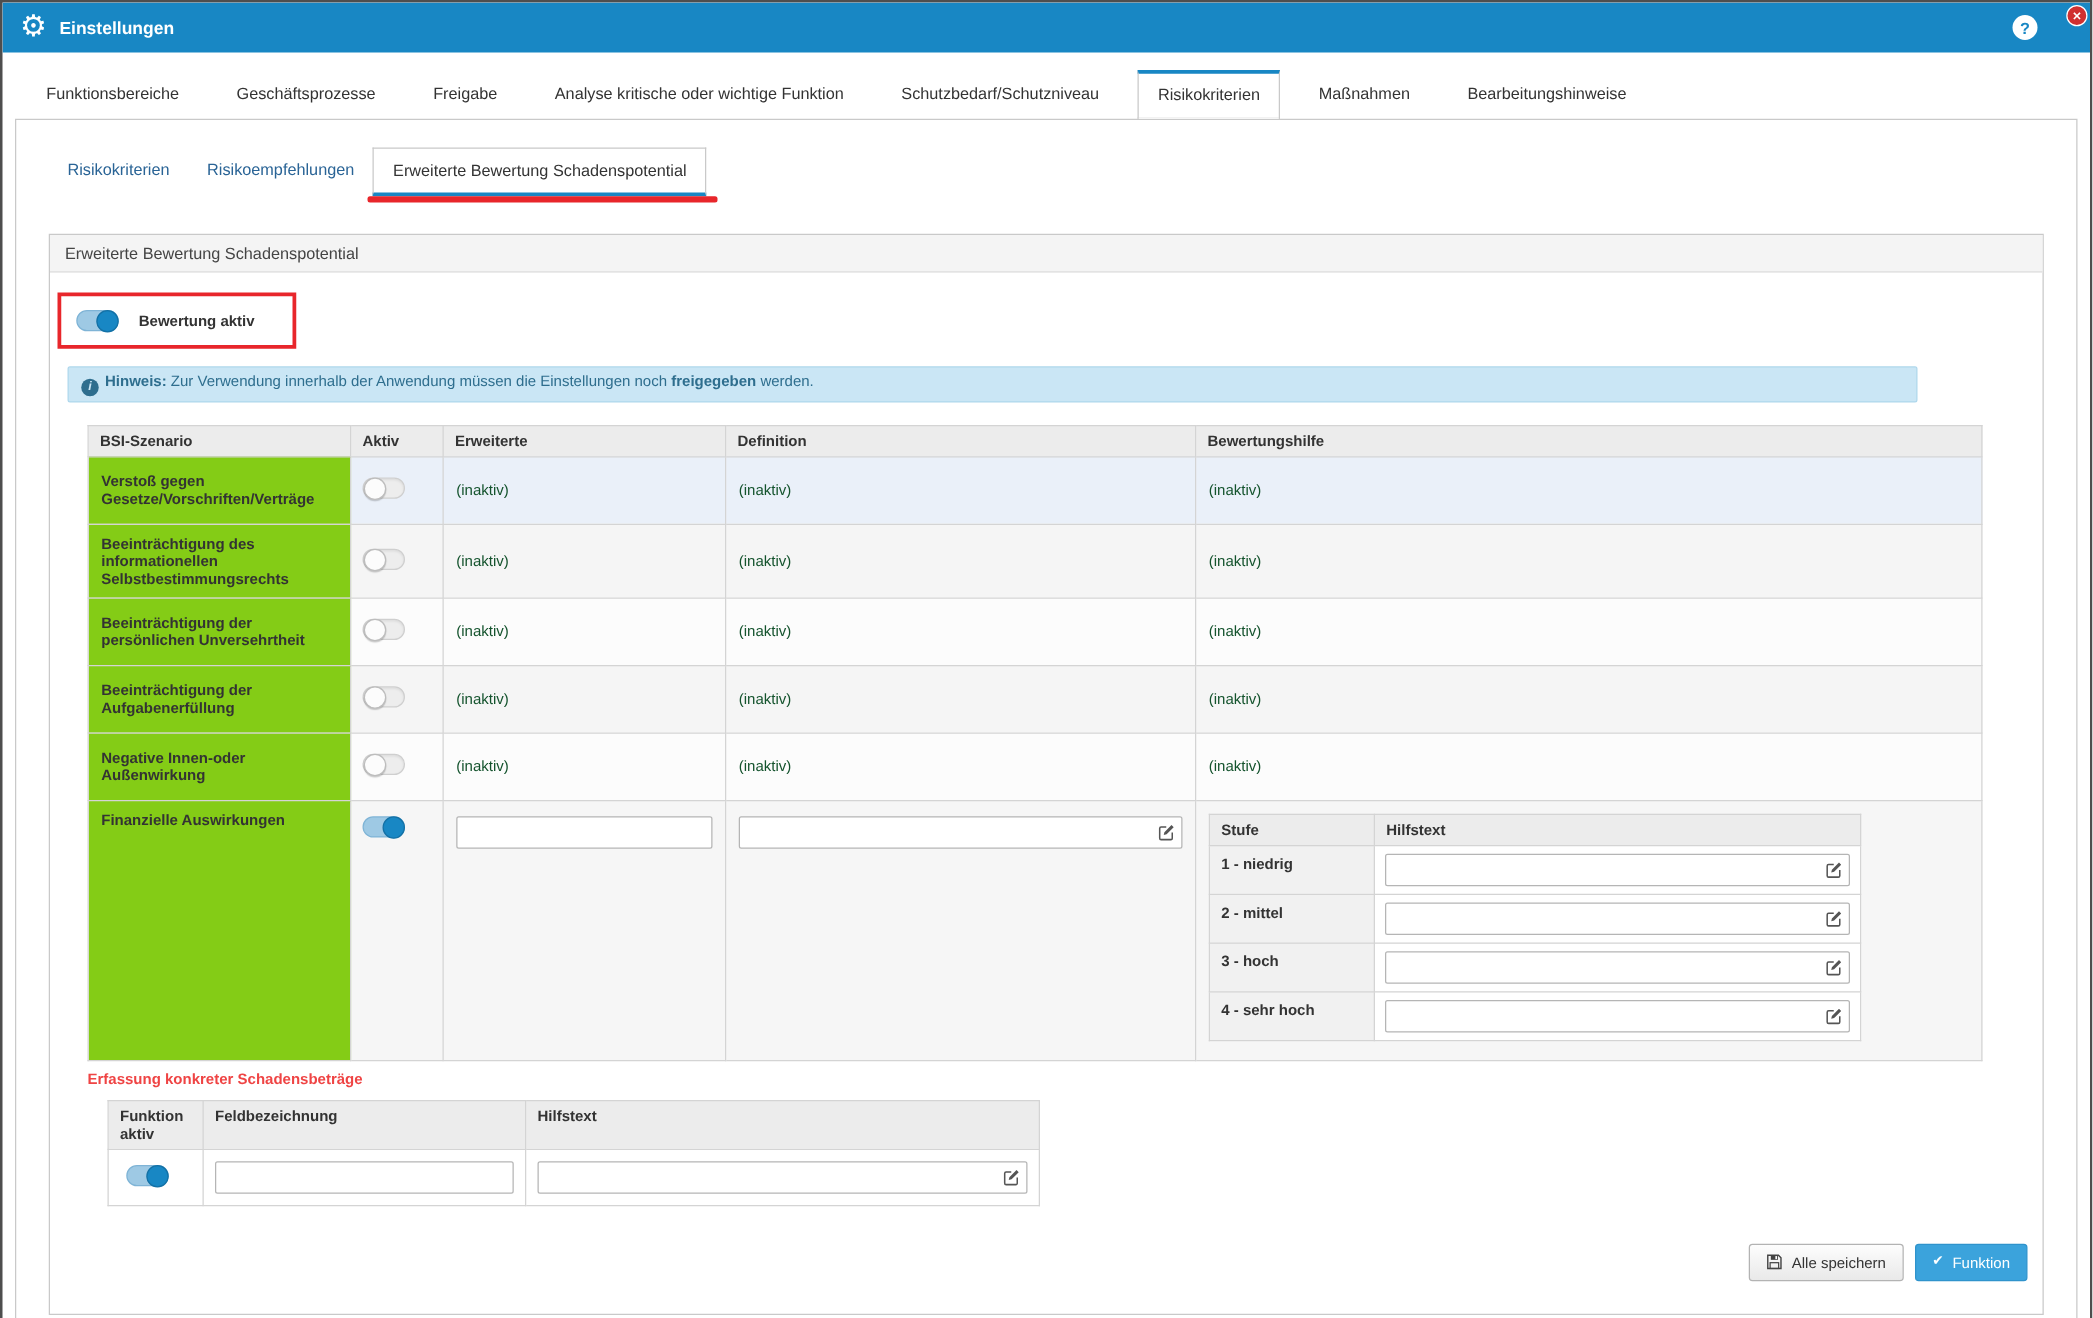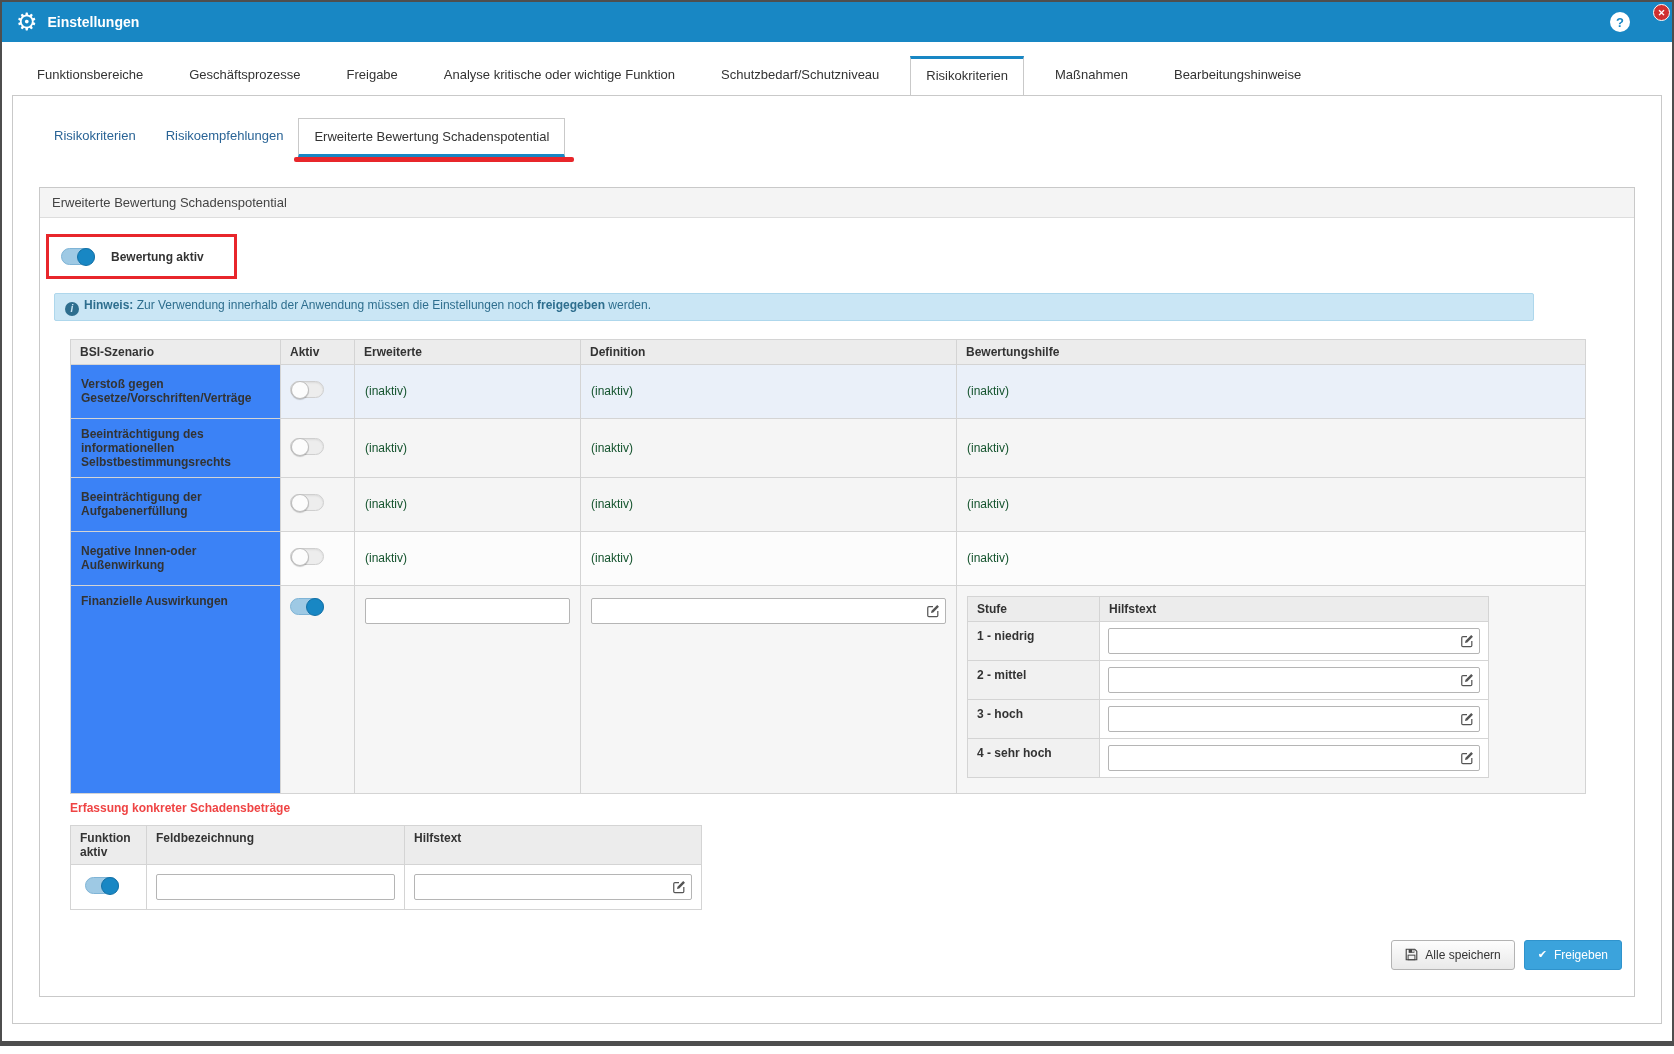--- a/index.html
+++ b/index.html
@@ -147,21 +147,21 @@
   }
   
   table { border-collapse: collapse; }
   .scenario-table { margin-left:16px; width:1516px; font-size:12px; table-layout:fixed; }
   .scenario-table th, .scenario-table td { border:1px solid #d4d4d4; }
   .scenario-table thead th {
     background:#ececec; text-align:left; font-weight:bold;
     padding: 5px 9px; color:#333;
   }
   .scenario-cell {
-    background:#3b82f6; font-weight:bold;
+    background:#84cc16; font-weight:bold;
     padding: 8px 10px; vertical-align: middle; color:#333;
   }
   .aktiv-cell { padding: 8px 9px; vertical-align: middle; }
   td.val { padding: 8px 10px; color:#14532d; vertical-align: middle; }
   tr.r0 td.c { background:#eaf0f9; }
   tr.r1 td.c { background:#f5f5f5; }
   tr.r2 td.c { background:#fcfcfc; }
   tr.r3 td.c { background:#f5f5f5; }
   tr.r4 td.c { background:#fcfcfc; }
   tr.r5 td.c { background:#f6f6f6; }
@@ -184,21 +184,21 @@
     cursor:pointer; line-height:0;
   }
   
   .stufen-table { width:522px; font-size:12px; margin:10px 0 10px 10px; background:#fff; }
   .stufen-table th, .stufen-table td { border:1px solid #d4d4d4; }
   .stufen-table th { background:#ececec; text-align:left; font-weight:bold; padding:5px 9px; }
   .stufe-label { background:#f1f1f1; font-weight:bold; padding:7px 9px; vertical-align:top; }
   .stufen-table td.input-td { padding:6px 8px; background:#fff; }
   
   .section-title { font-weight:bold; font-size:12px; margin:7px 0 10px 16px; color:#ef4444; }
-  .small-table { margin-left:16px; width:632px; font-size:12px; table-layout:fixed; }
+  .small-table { margin-left:32px; width:746px; font-size:12px; table-layout:fixed; }
   .small-table th, .small-table td { border:1px solid #d4d4d4; }
   .small-table th {
     background:#ececec; text-align:left; font-weight:bold;
     padding:5px 9px; vertical-align:top;
   }
   .small-table td { padding:9px; vertical-align:middle; background:#fff; }
   .small-table .aktiv-td { padding-left:14px; }
   
   .footer-actions {
     display:flex; justify-content:flex-end; gap:9px;
@@ -288,20 +288,27 @@
           <tbody>
             <tr class="r0">
               <td class="scenario-cell">Verstoß gegen Gesetze/Vorschriften/Verträge</td>
               <td class="aktiv-cell c"><span class="toggle off"></span></td>
               <td class="val c">(inaktiv)</td>
               <td class="val c">(inaktiv)</td>
               <td class="val c">(inaktiv)</td>
             </tr>
             <tr class="r1">
               <td class="scenario-cell">Beeinträchtigung des informationellen Selbstbestimmungsrechts</td>
+              <td class="aktiv-cell c"><span class="toggle off"></span></td>
+              <td class="val c">(inaktiv)</td>
+              <td class="val c">(inaktiv)</td>
+              <td class="val c">(inaktiv)</td>
+            </tr>
+            <tr class="r2">
+              <td class="scenario-cell">Beeinträchtigung der persönlichen Unversehrtheit</td>
               <td class="aktiv-cell c"><span class="toggle off"></span></td>
               <td class="val c">(inaktiv)</td>
               <td class="val c">(inaktiv)</td>
               <td class="val c">(inaktiv)</td>
             </tr>
             <tr class="r3">
               <td class="scenario-cell">Beeinträchtigung der Aufgabenerfüllung</td>
               <td class="aktiv-cell c"><span class="toggle off"></span></td>
               <td class="val c">(inaktiv)</td>
               <td class="val c">(inaktiv)</td>
@@ -450,21 +457,21 @@
                   <path d="M1.5 1.5h10.5l2.5 2.5v10.5H1.5z" fill="none" stroke="#444" stroke-width="1.4"></path>
                   <rect x="4.5" y="1.5" width="7" height="4.5" fill="#444"></rect>
                   <rect x="9" y="2.3" width="1.6" height="3" fill="#fff"></rect>
                   <rect x="3.8" y="8.8" width="8.4" height="5.7" fill="none" stroke="#444" stroke-width="1.2"></rect>
                 </svg>
             </span>
             <span>Alle speichern</span>
           </button>
           <button class="btn btn-primary">
             <span class="check">✔</span>
-            <span>Freigeben</span>
+            <span>Funktion</span>
           </button>
         </div>
 
       </div>
     </section>
 
   </section>
 </div>
 
 </body></html>

